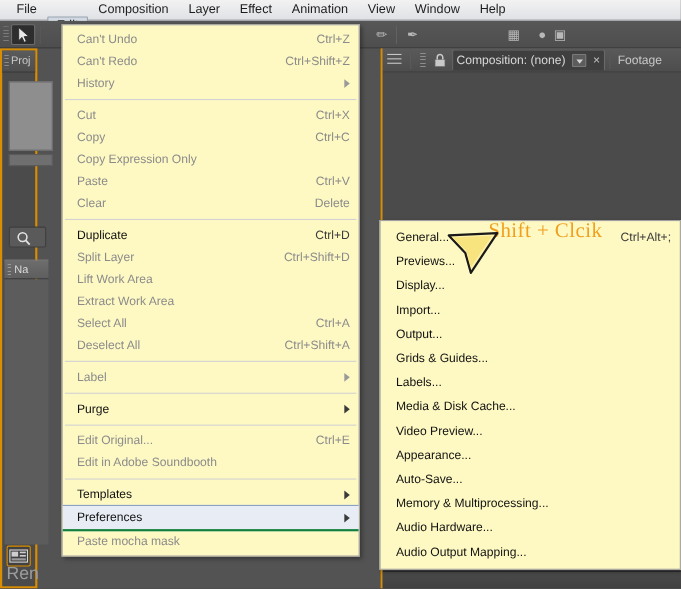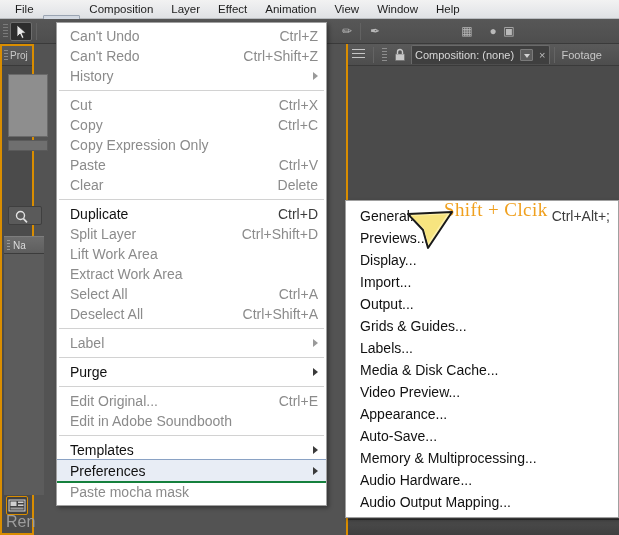--- a/index.html
+++ b/index.html
@@ -171,24 +171,24 @@
     border-top: 1px solid #2f2f2f;
   }
   .hamburger-icon { display:inline-block; width:13px; height:11px; position:relative; margin: 0 4px; }
   .hamburger-icon i {
     position:absolute; left:0; width:13px; height:1px; background:#c6c6c6;
   }
 
   
   .menu {
     position: absolute;
-    background: #ffffff;
+    background: #fef9c3;
     border: 1px solid #a0a0a0;
     box-shadow: 2px 2px 4px rgba(0,0,0,0.35);
-    font-size: 14px;
+    font-size: 11px;
     color: #1f1f1f;
     padding: 3px 0;
   }
   #edit-menu { left: 56px; top: 22px; width: 271px; }
   #prefs-menu { left: 345px; top: 200px; width: 274px; padding: 4px 0 4px 0; }
 
   .mi {
     position: relative; display: flex; align-items: center;
     height: 20px; padding: 0 8px 0 13px;
     white-space: nowrap;

